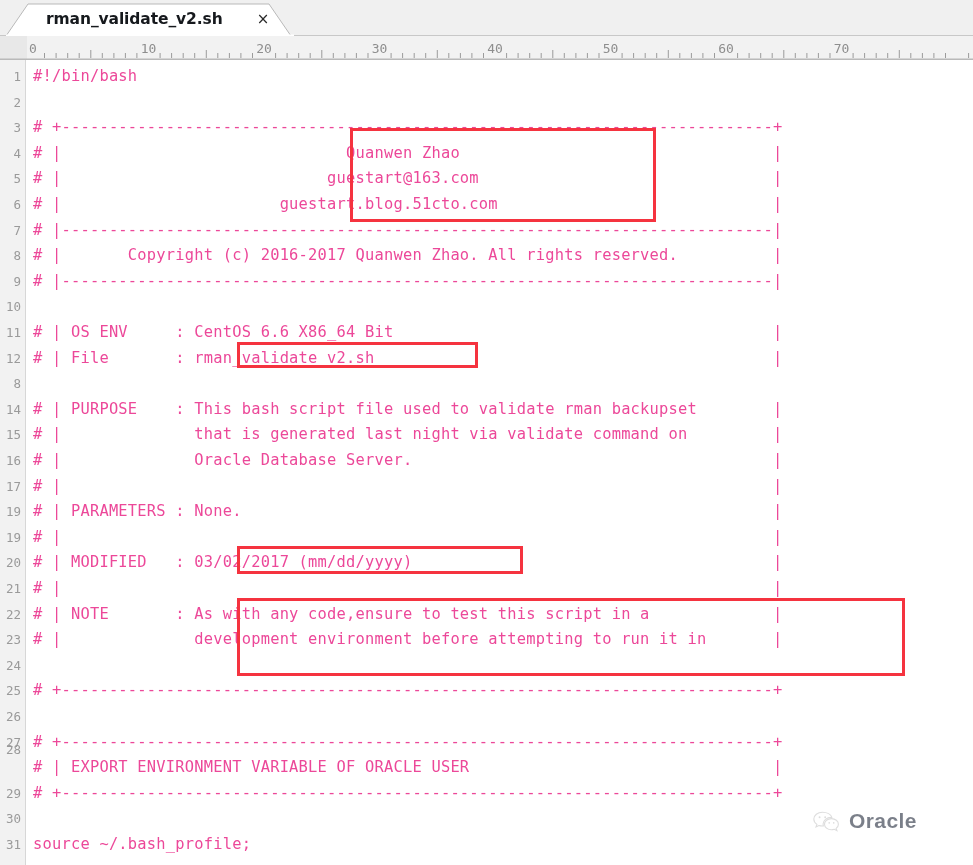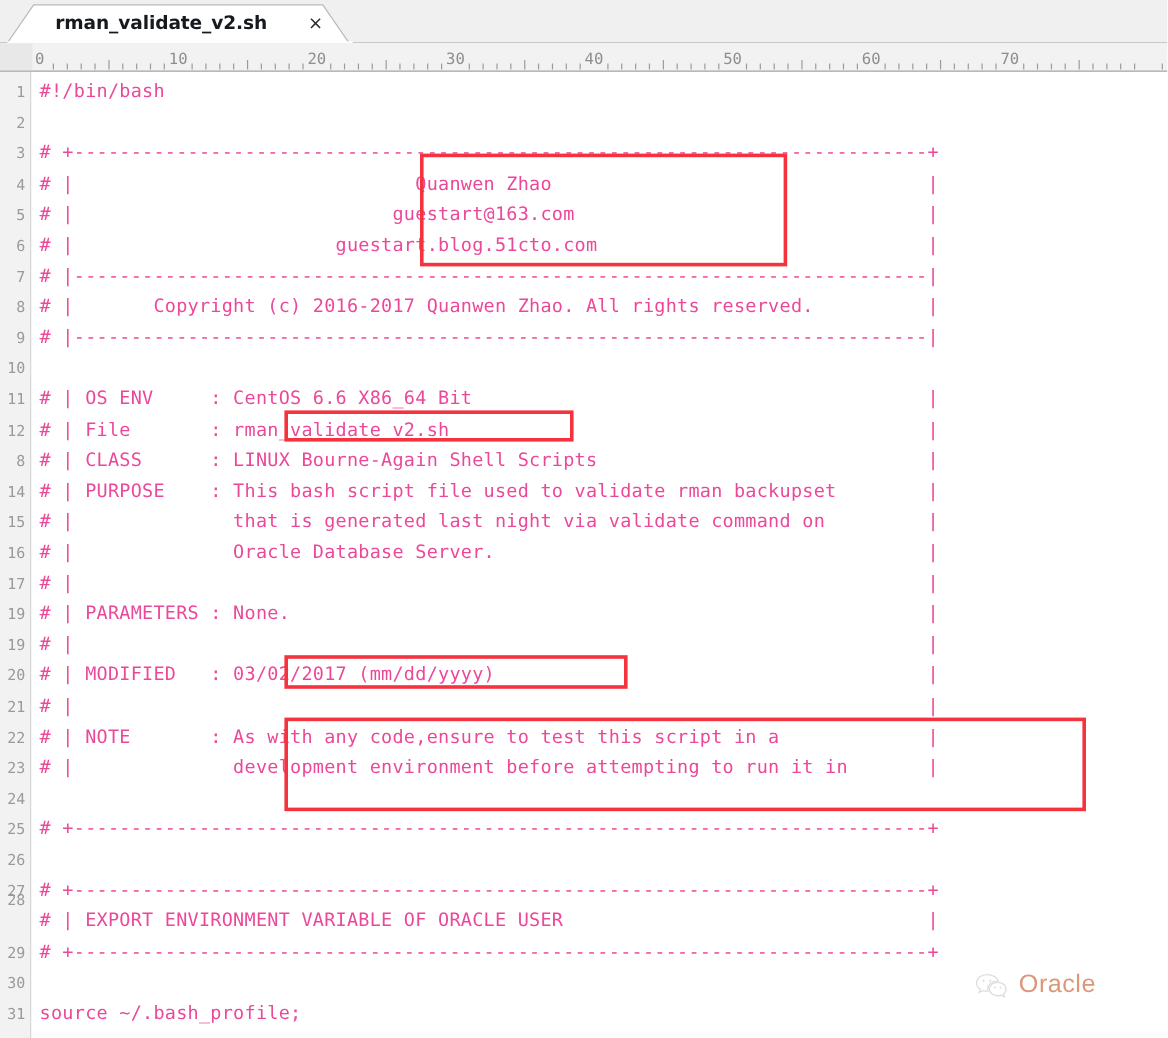--- a/index.html
+++ b/index.html
@@ -123,22 +123,23 @@
     left: 812px; top: 806px;
     height: 30px;
     display: flex;
     align-items: center;
     gap: 7px;
     opacity: 0.55;
   }
   .wm-text {
     font-family: "Liberation Sans", sans-serif;
     font-size: 21px;
-    color: #c2410c;
+    color: #0f172a;
     letter-spacing: 0.4px;
+    font-weight: bold;
   }
 </style>
 </head>
 <body>
 
 <div id="app">
 
   <div class="tabbar">
     <div class="tab">
       <svg class="tab-shape" width="288" height="33" viewBox="0 0 288 33">
@@ -277,21 +278,20 @@
         <div class="cl" style="top:29.6px"></div>
         <div class="cl" style="top:55.2px"># +---------------------------------------------------------------------------+</div>
         <div class="cl" style="top:80.8px"># |                              Quanwen Zhao                                 |</div>
         <div class="cl" style="top:106.4px"># |                            guestart@163.com                               |</div>
         <div class="cl" style="top:132.0px"># |                       guestart.blog.51cto.com                             |</div>
         <div class="cl" style="top:157.6px"># |---------------------------------------------------------------------------|</div>
         <div class="cl" style="top:183.2px"># |       Copyright (c) 2016-2017 Quanwen Zhao. All rights reserved.          |</div>
         <div class="cl" style="top:208.8px"># |---------------------------------------------------------------------------|</div>
         <div class="cl" style="top:260.0px"># | OS ENV     : CentOS 6.6 X86_64 Bit                                        |</div>
         <div class="cl" style="top:285.6px"># | File       : rman_validate_v2.sh                                          |</div>
-        <div class="cl" style="top:311.2px"># | CLASS      : LINUX Bourne-Again Shell Scripts                             |</div>
         <div class="cl" style="top:336.8px"># | PURPOSE    : This bash script file used to validate rman backupset        |</div>
         <div class="cl" style="top:362.4px"># |              that is generated last night via validate command on         |</div>
         <div class="cl" style="top:388.0px"># |              Oracle Database Server.                                      |</div>
         <div class="cl" style="top:413.6px"># |                                                                           |</div>
         <div class="cl" style="top:439.2px"># | PARAMETERS : None.                                                        |</div>
         <div class="cl" style="top:464.8px"># |                                                                           |</div>
         <div class="cl" style="top:490.4px"># | MODIFIED   : 03/02/2017 (mm/dd/yyyy)                                      |</div>
         <div class="cl" style="top:516.0px"># |                                                                           |</div>
         <div class="cl" style="top:541.6px"># | NOTE       : As with any code,ensure to test this script in a             |</div>
         <div class="cl" style="top:567.2px"># |              development environment before attempting to run it in       |</div>

